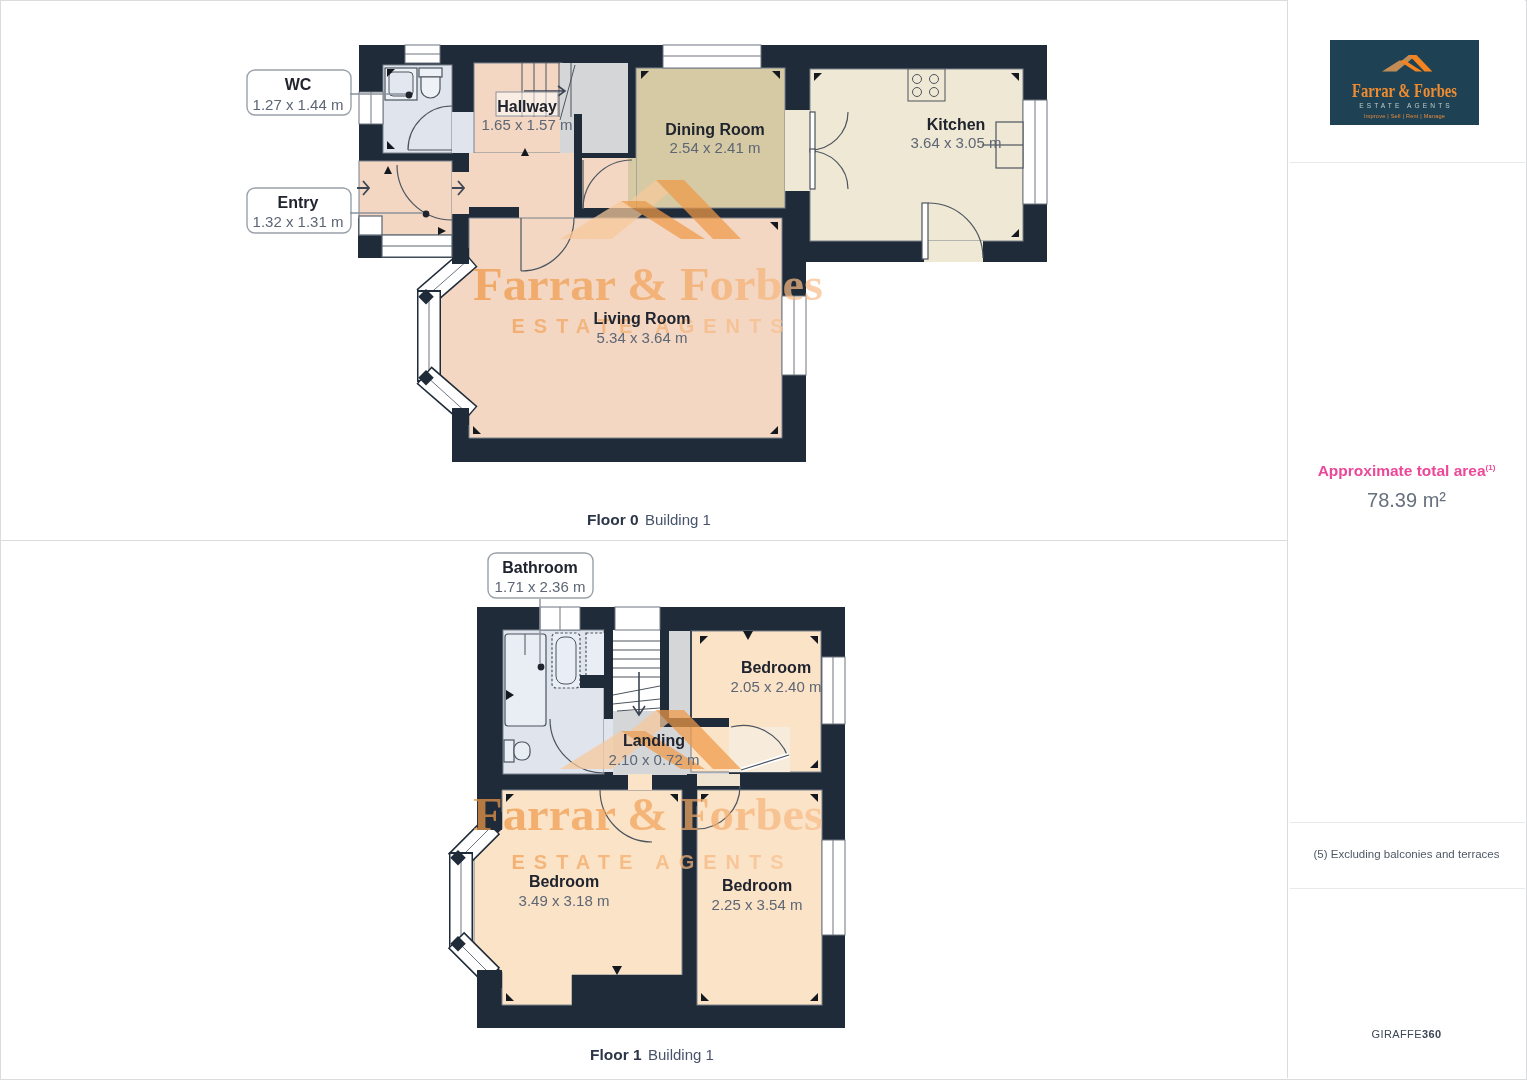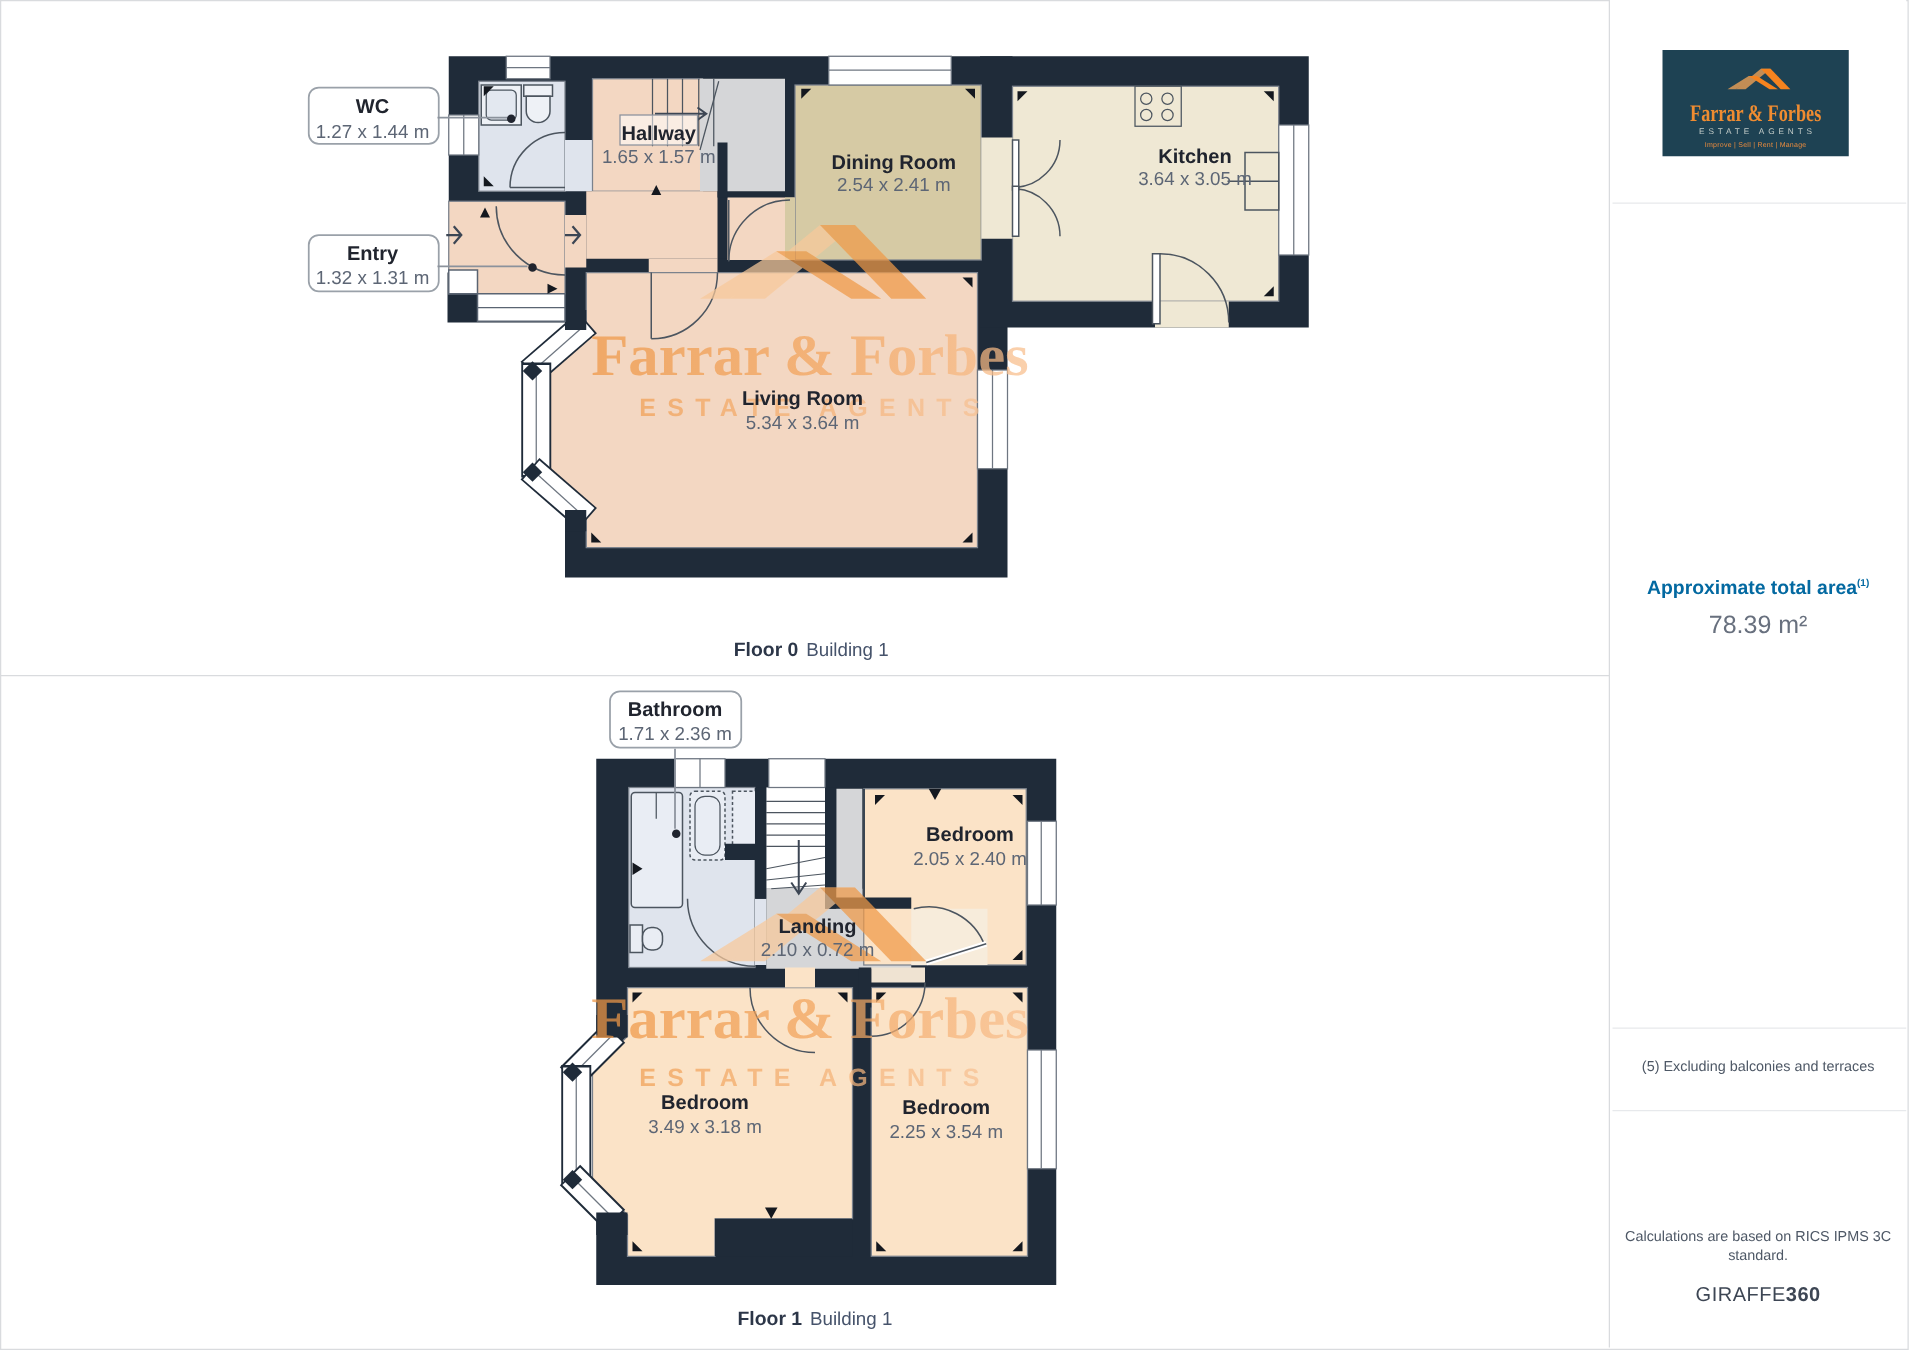--- a/index.html
+++ b/index.html
@@ -4,26 +4,26 @@
 <style>
   html,body{margin:0;padding:0;}
   body{width:1527px;height:1080px;font-family:"Liberation Sans",sans-serif;background:#fff;}
   .page{position:absolute;top:0;left:0;width:1525px;height:1078px;border:1px solid #d9dbde;}
   .plansvg{position:absolute;top:0;left:0;}
   .hdiv{position:absolute;top:540px;left:0;width:1288px;height:1px;background:#d9dbde;}
   .vdiv{position:absolute;top:0;left:1287px;width:1px;height:1078px;background:#d9dbde;}
   .side{position:absolute;left:1288px;top:0;width:237px;height:1078px;background:#fff;}
   .sdiv{position:absolute;left:2px;width:235px;height:1px;background:#e7e9ec;}
   .logo{position:absolute;left:42px;top:40px;width:149px;height:85px;background:#1e4253;}
-  .areaT{position:absolute;top:462px;width:100%;text-align:center;font-weight:bold;font-size:15.5px;color:#0369a1;}
+  .areaT{position:absolute;top:462px;width:100%;text-align:center;font-weight:bold;font-size:15.5px;color:#ec4899;}
   .areaT sup{font-size:8px;}
   .areaV{position:absolute;top:489px;width:100%;text-align:center;font-size:20px;color:#68707e;}
   .note1{position:absolute;top:848px;width:100%;text-align:center;font-size:11.5px;color:#4e5866;}
   .para{position:absolute;width:205px;left:16px;text-align:center;font-size:11.5px;line-height:15px;color:#4e5866;}
-  .gir{position:absolute;top:1028px;width:100%;text-align:center;font-size:16px;color:#3d4654;letter-spacing:0.4px;}
+  .gir{position:absolute;top:1028px;width:100%;text-align:center;font-size:11px;color:#3d4654;letter-spacing:0.4px;}
 </style>
 </head>
 <body>
 <div class="page"></div>
 <svg class="plansvg" width="1287" height="1080" viewBox="0 0 1287 1080">
 <defs>
 <linearGradient id="wmg" x1="0" y1="0" x2="1" y2="0">
 <stop offset="0" stop-color="#ef9745"></stop>
         <stop offset="0.55" stop-color="#f3a55e"></stop>
         <stop offset="1" stop-color="#f9bf8e"></stop>
@@ -490,16 +490,15 @@
   <div class="sdiv" style="top:162px"></div>
 
   <div class="areaT">Approximate total area<sup>(1)</sup></div>
   <div class="areaV">78.39 m²</div>
   <div class="sdiv" style="top:822px"></div>
 
   <div class="note1">(5) Excluding balconies and terraces</div>
   <div class="sdiv" style="top:888px"></div>
 
 
-  <div class="para" style="top:983px;width:225px;left:6px">Calculations are based on RICS IPMS 3C<br>standard.</div>
 
   <div class="gir">GIRAFFE<b>360</b></div>
 </div>
 
 </body></html>

